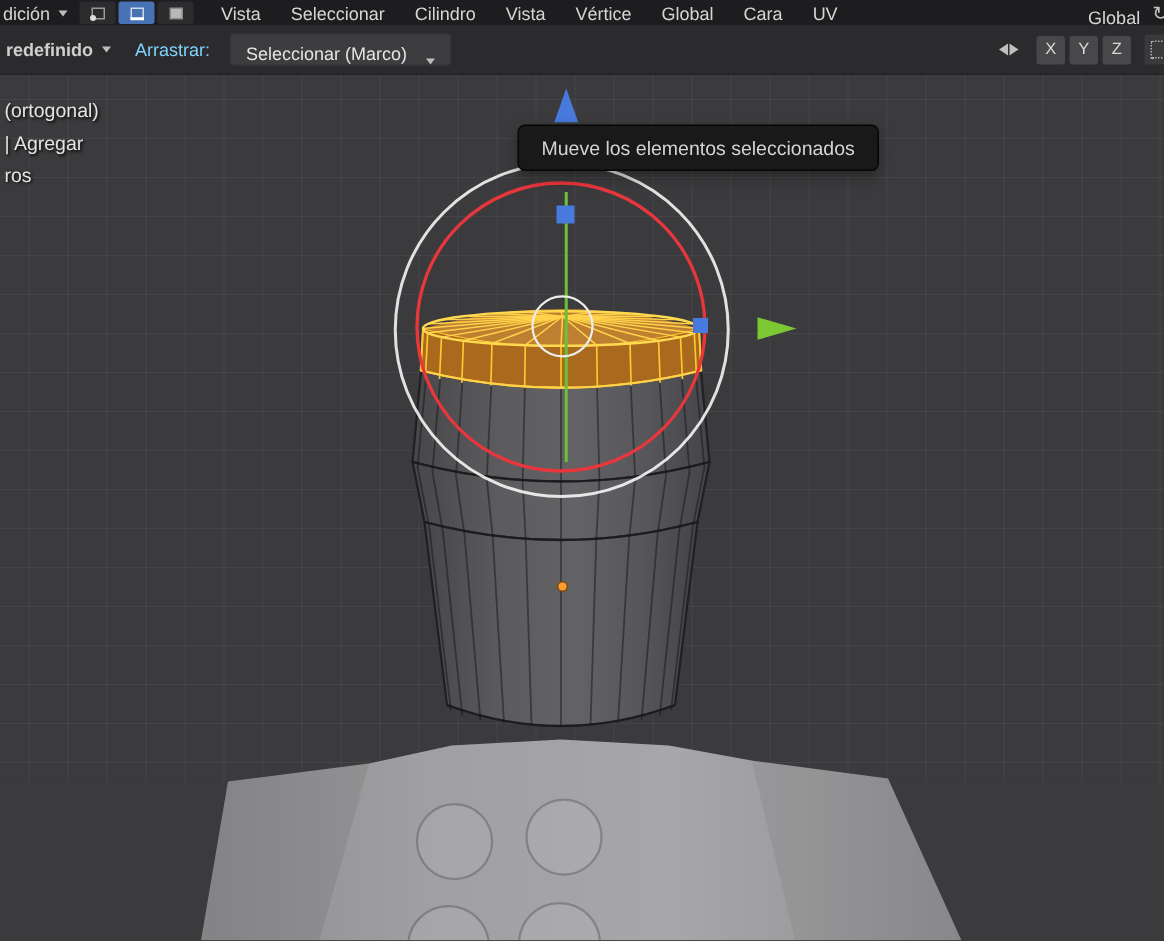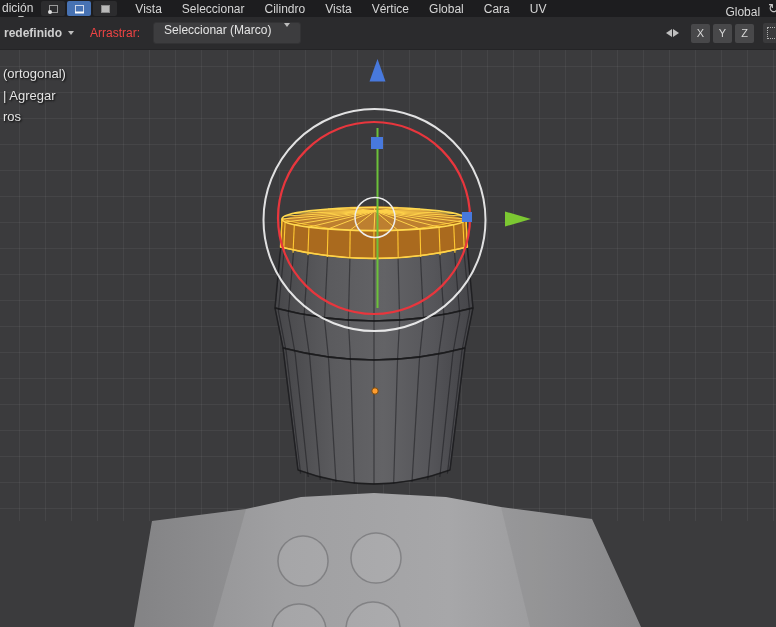--- a/index.html
+++ b/index.html
@@ -8,42 +8,42 @@
     background:#3b3b3d;
     font-family:"Liberation Sans","DejaVu Sans",sans-serif;
     user-select:none;
   }
   
   .menubar{
     position:absolute;top:0;left:0;right:0;height:17px;background:#1d1d1f;
     display:flex;align-items:center;color:#d6d6d6;font-size:12px;z-index:5;overflow:hidden;
   }
   .menu-item{padding:16px 10px;height:17px;line-height:16px;display:flex;align-items:center;cursor:default;white-space:nowrap;}
-  .mode-dd{padding:0 6px 0 2px;flex-direction:column;}
+  .mode-dd{padding:0 6px 0 2px;}
   .caret{display:inline-block;width:0;height:0;border-left:3.5px solid transparent;border-right:3.5px solid transparent;border-top:4px solid #bdbdbd;margin-left:6px;}
   .selmode-group{display:flex;gap:2px;margin:0 8px 0 2px;}
   .selmode{width:24px;height:15px;border:none;border-radius:2px;background:#2c2c2e;display:flex;align-items:center;justify-content:center;padding:0;cursor:default;}
   .selmode.active{background:#4772b3;}
   .spacer{flex:1;}
   .orientation-dd{display:flex;align-items:flex-end;gap:5px;padding:0 8px;white-space:nowrap;flex-direction:column;}
   .axes-glyph{width:11px;height:11px;
     background:linear-gradient(#c4c4c4,#c4c4c4) center/1.5px 11px no-repeat,
                linear-gradient(#c4c4c4,#c4c4c4) center/11px 1.5px no-repeat;}
   .edge-icon{font-size:13px;color:#c4c4c4;margin-right:-6px;padding-right:3px;}
 
   
   .toolsbar{
     position:absolute;top:17px;left:0;right:0;height:33px;background:#2b2b2d;
     display:flex;align-items:center;color:#cfcfcf;font-size:12px;z-index:5;overflow:hidden;
     border-bottom:1px solid #242426;box-sizing:border-box;
   }
   .preset-dd{display:flex;align-items:center;padding:0 4px;white-space:nowrap;font-weight:bold;}
-  .drag-label{margin-left:12px;color:#ef4444;white-space:nowrap;}
+  .drag-label{margin-left:12px;color:#7dd3fc;white-space:nowrap;}
   .select-btn{margin-left:13px;height:22px;background:#3d3d3f;border:1px solid #333335;border-radius:3px;
-    color:#e4e4e4;font-size:12px;display:flex;align-items:flex-start;padding:0 10px;gap:7px;white-space:nowrap;cursor:default;}
+    color:#e4e4e4;font-size:12px;display:flex;align-items:flex-end;padding:0 10px;gap:7px;white-space:nowrap;cursor:default;}
   .mirror-icon{display:flex;align-items:center;margin-right:9px;}
   .mirror-icon i{display:block;width:0;height:0;border-top:4.5px solid transparent;border-bottom:4.5px solid transparent;}
   .mirror-icon .tl{border-right:6px solid #bfbfbf;margin-right:1px;}
   .mirror-icon .tr{border-left:6px solid #bfbfbf;}
   .axis-btn{width:19px;height:19px;margin-left:3px;background:#48484a;border:none;border-radius:2px;
     color:#d8d8d8;font-size:11px;line-height:19px;text-align:center;padding:0;cursor:default;}
   .dotted-icon{margin-left:9px;margin-right:-7px;width:20px;height:20px;background:#3a3a3c;border-radius:2px;
     display:flex;align-items:center;justify-content:center;flex:none;}
   .dotted-icon i{display:block;width:10px;height:10px;border:1.5px dotted #b0b0b0;}
 
@@ -277,13 +277,14 @@
       <rect x="371" y="137" width="12" height="12" fill="#4879dd"></rect>
       <rect x="462" y="212" width="10" height="10" fill="#4879dd"></rect>
       <path d="M377.5 59 L369.5 81.5 L385.5 81.5 Z" fill="#4879dd"></path>
       <path d="M531 219 L505 211.5 L505 226.5 Z" fill="#7cc832"></path>
     </g>
   </svg>
 
   <div class="vp-text l1">(ortogonal)</div>
   <div class="vp-text l2">| Agregar</div>
   <div class="vp-text l3">ros</div>
+  <div class="tooltip">Mueve los elementos seleccionados</div>
 </div>
 
 </body></html>

